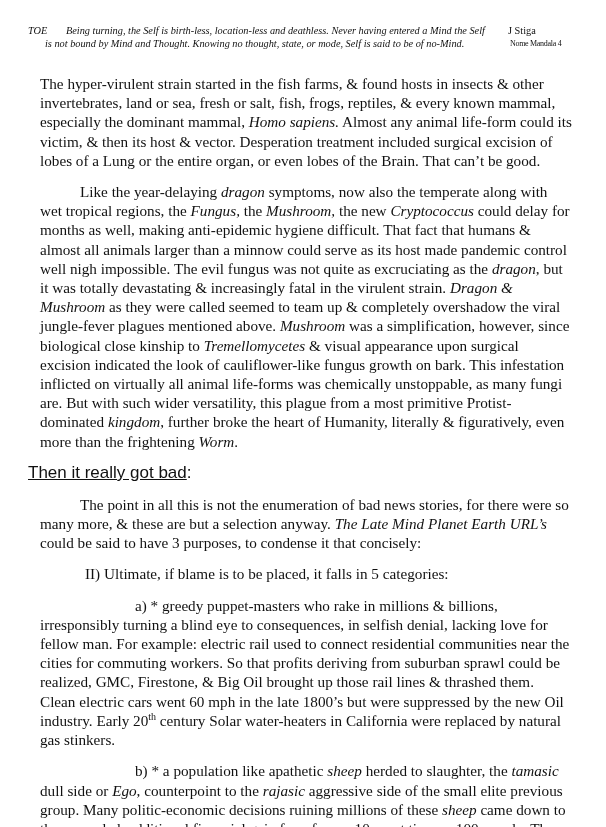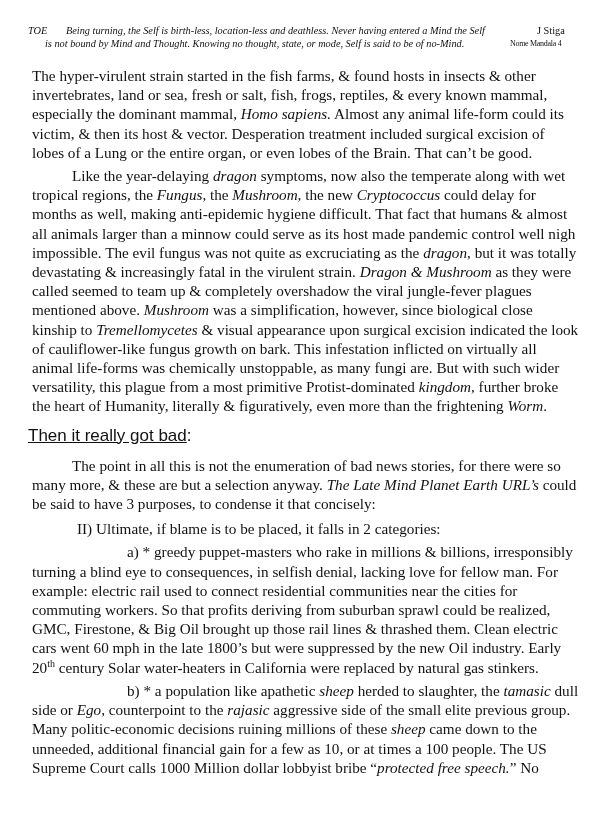--- a/index.html
+++ b/index.html
@@ -6,56 +6,56 @@
   body { width: 606px; height: 827px; position: relative; overflow: hidden;
          font-family: "Liberation Serif", serif; color: #111; }
   .hdr { position: absolute; left: 0; width: 606px; font-style: italic;
          font-size: 10.3px; line-height: 13px; white-space: nowrap; }
   .hdr1 { top: 24px; }
   .hdr2 { top: 37px; }
   .hdr span { position: absolute; }
   .small { font-size: 8px; font-style: normal; letter-spacing: -0.3px; }
   .body { position: absolute; left: 28px; width: 556px; top: 62px;
           font-size: 15.2px; line-height: 19.2px; }
-  .body p { margin: 4px; }
+  .body p { margin: 12px; }
   .ind { text-indent: 40px; }
   .gap { margin-top: 6px !important; }
   .h2 { font-family: "Liberation Sans", sans-serif; 
         font-size: 17px; line-height: 20px; margin: 10px 0 10px 0 !important; }
   .h2 u { text-decoration: underline; }
   .item { text-indent: 45px; }
   .sub { text-indent: 95px; }
   .footer { position: absolute; top: 836px; left: 0; width: 606px; text-align: center;
             font-style: italic; font-size: 8px; letter-spacing: 0.5px; }
   sup { font-size: 10px; line-height: 0; }
   i { font-style: italic; }
 </style>
 </head>
 <body>
 
 <div class="hdr hdr1">
   <span style="left:28px">TOE</span>
   <span style="left:66px">Being turning, the Self is birth-less, location-less and deathless. Never having entered a Mind the Self</span>
-  <span style="left:537px; font-style:normal">J Stiga</span>
+  <span style="left:508px; font-style:normal">J Stiga</span>
 </div>
 <div class="hdr hdr2">
   <span style="left:45px">is not bound by Mind and Thought. Knowing no thought, state, or mode, Self is said to be of no-Mind.</span>
   <span class="small" style="left:510px">Nome Mandala 4</span>
 </div>
 
 <div class="body">
   <p><span>The hyper-virulent strain started in the fish farms, &amp; found hosts in insects &amp; other invertebrates, land or sea, fresh or salt, fish, frogs, reptiles, &amp; every known mammal, especially the dominant mammal, </span><i>Homo sapiens.</i><span> Almost any animal life-form could its victim, &amp; then its host &amp; vector. Desperation treatment included surgical excision of lobes of a Lung or the entire organ, or even lobes of the Brain. That can’t be good.</span></p>
 
   <p class="ind"><span>Like the year-delaying </span><i>dragon</i><span> symptoms, now also the temperate along with wet tropical regions, the </span><i>Fungus,</i><span> the </span><i>Mushroom,</i><span> the new </span><i>Cryptococcus</i><span> could delay for months as well, making anti-epidemic hygiene difficult. That fact that humans &amp; almost all animals larger than a minnow could serve as its host made pandemic control well nigh impossible. The evil fungus was not quite as excruciating as the </span><i>dragon</i><span>, but it was totally devastating &amp; increasingly fatal in the virulent strain. </span><i>Dragon &amp; Mushroom</i><span> as they were called seemed to team up &amp; completely overshadow the viral jungle-fever plagues mentioned above. </span><i>Mushroom</i><span> was a simplification, however, since biological close kinship to </span><i>Tremellomycetes</i><span> &amp; visual appearance upon surgical excision indicated the look of cauliflower-like fungus growth on bark. This infestation inflicted on virtually all animal life-forms was chemically unstoppable, as many fungi are. But with such wider versatility, this plague from a most primitive Protist-dominated </span><i>kingdom</i><span>, further broke the heart of Humanity, literally &amp; figuratively, even more than the frightening </span><i>Worm</i><span>.</span></p>
 
   <p class="h2"><u>Then it really got bad</u><span>:</span></p>
 
   <p class="ind"><span>The point in all this is not the enumeration of bad news stories, for there were so many more, &amp; these are but a selection anyway. </span><i>The Late Mind Planet Earth URL’s</i><span> could be said to have 3 purposes, to condense it that concisely:</span></p>
 
 
-  <p class="item gap">II)  Ultimate, if blame is to be placed, it falls in 2 categories:</p>
+  <p class="item gap">II)  Ultimate, if blame is to be placed, it falls in 5 categories:</p>
 
   <p class="sub"><span>a) * greedy puppet-masters who rake in millions &amp; billions, irresponsibly turning a blind eye to consequences, in selfish denial, lacking love for fellow man. For example: electric rail used to connect residential communities near the cities for commuting workers. So that profits deriving from suburban sprawl could be realized, GMC, Firestone, &amp; Big Oil brought up those rail lines &amp; thrashed them. Clean electric cars went 60 mph in the late 1800’s but were suppressed by the new Oil industry. Early 20</span><sup>th</sup><span> century Solar water-heaters in California were replaced by natural gas stinkers.</span></p>
 
   <p class="sub"><span>b) * a population like apathetic </span><i>sheep</i><span> herded to slaughter, the </span><i>tamasic</i><span> dull side or </span><i>Ego</i><span>, counterpoint to the </span><i>rajasic</i><span> aggressive side of the small elite previous group. Many politic-economic decisions ruining millions of these </span><i>sheep</i><span> came down to the unneeded, additional financial gain for a few as 10, or at times a 100 people. The US Supreme Court calls 1000 Million dollar lobbyist bribe “</span><i>protected free speech.</i><span>” No</span></p>
 </div>
 
 <div class="footer">Ch 6  p 5</div>
 
 </body></html>

